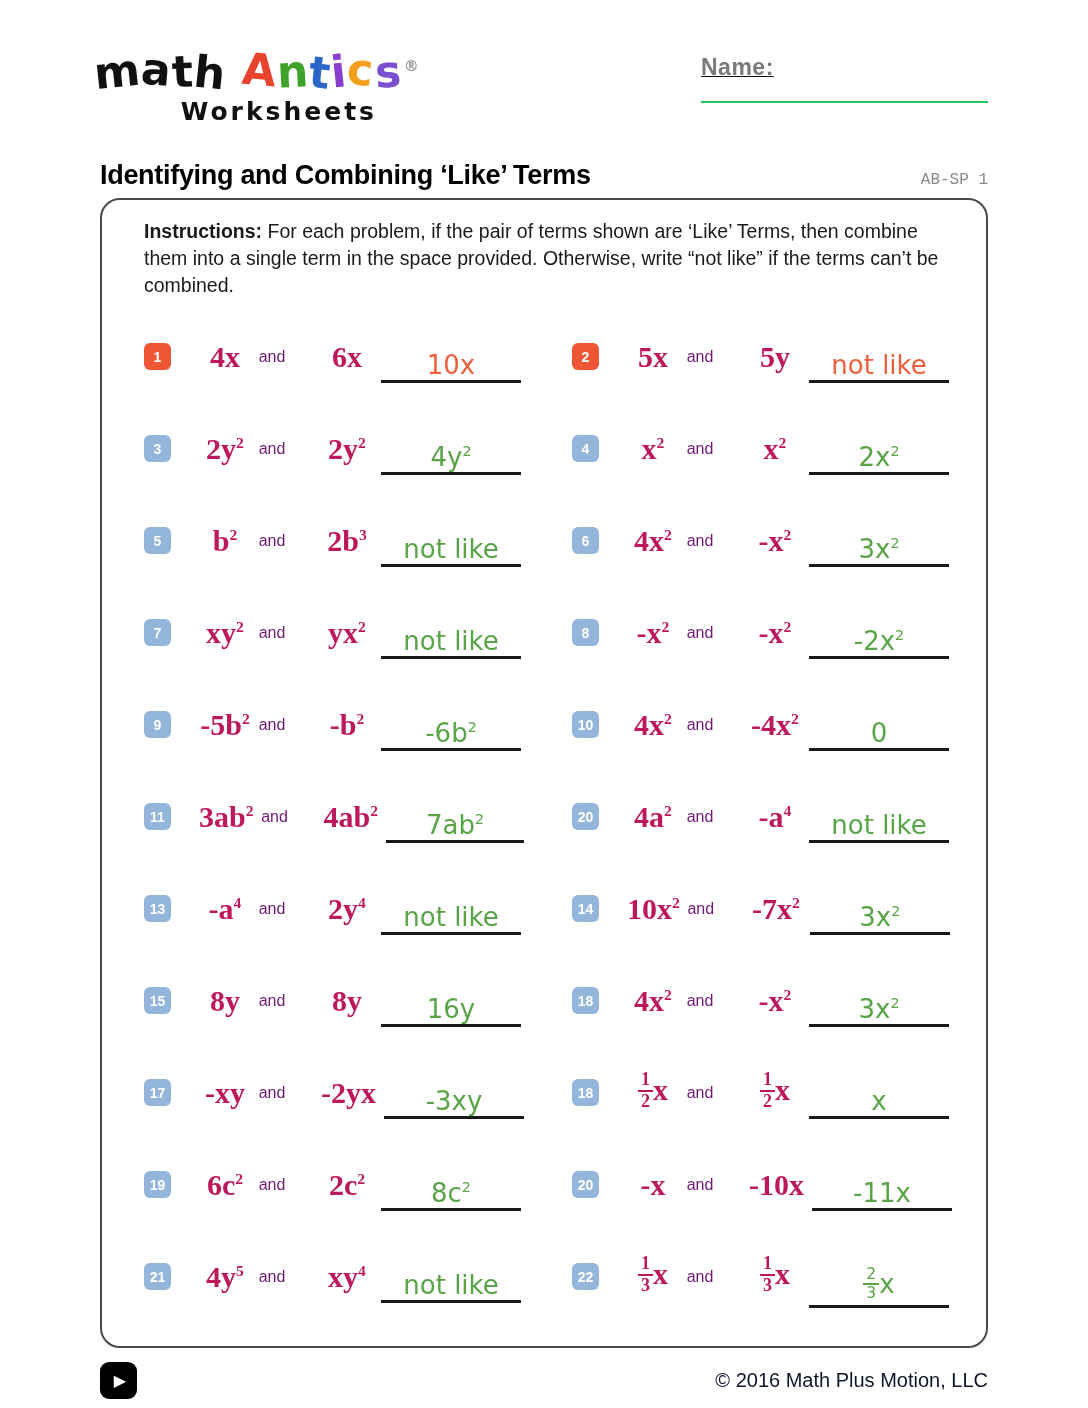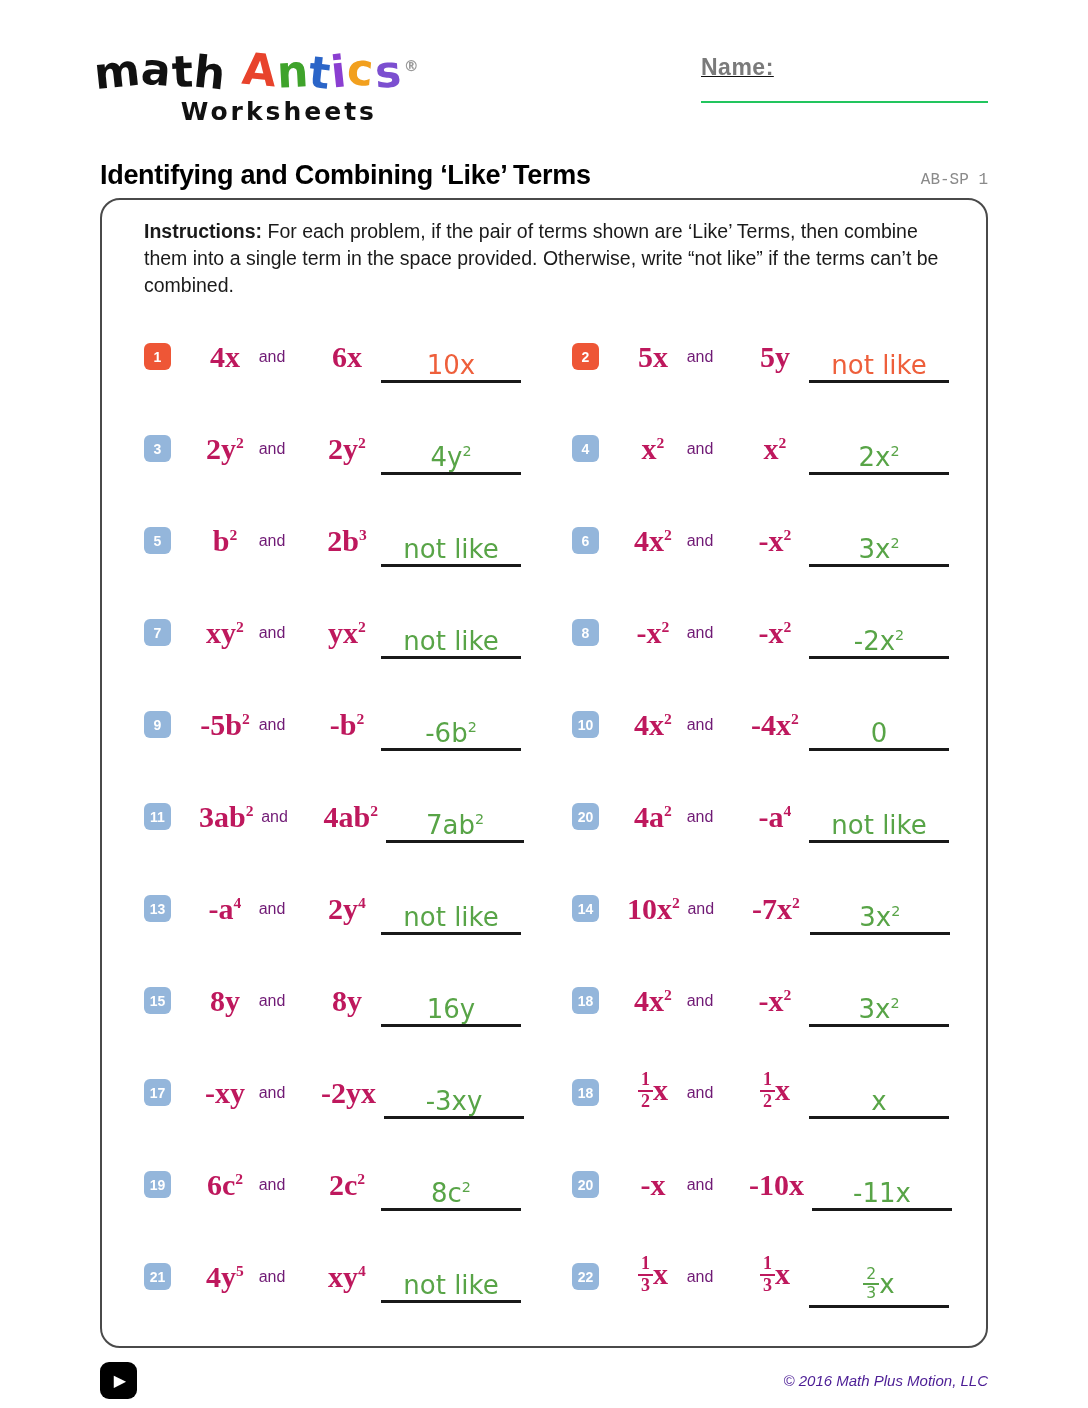--- a/index.html
+++ b/index.html
@@ -58,21 +58,21 @@
   .frac { display:inline-flex; flex-direction:column; vertical-align:middle; font-size:0.6em; line-height:1.1; text-align:center; position:relative; top:-0.1em; }
   .fnum { border-bottom:2px solid currentColor; padding:0 3px; }
   .fden { padding:0 3px; }
 
   
   .footer { display:flex; justify-content:space-between; align-items:center; margin-top:14px; }
   .footer-left { display:flex; align-items:center; gap:13px; }
   .play { width:37px; height:37px; background:#000; border-radius:9px; color:#fff;
           display:flex; align-items:center; justify-content:center; font-size:16px; padding-left:3px; }
   .footer-title { font-weight:700; font-size:21px; color:#000; letter-spacing:-0.2px; }
-  .copyright { font-style:italic; font-size:15px; color:#4c1d95; }
+  .copyright { font-size:20px; color:#0f172a; }
 </style>
 </head>
 <body>
 
 <div class="page">
 
   <div class="header">
     <div class="logo">
       <div class="logo-line1" id="logo-wordmark"><span class="ltr r1">m</span><span class="ltr r2">a</span><span class="ltr r3">t</span><span class="ltr r4">h</span><span class="ltr r2 word-antics" style="color: rgb(232, 67, 44);">A</span><span class="ltr r3" style="color: rgb(63, 163, 43);">n</span><span class="ltr r4" style="color: rgb(43, 101, 200);">t</span><span class="ltr r1" style="color: rgb(139, 63, 209);">i</span><span class="ltr r2" style="color: rgb(242, 160, 30);">c</span><span class="ltr r3" style="color: rgb(124, 79, 208);">s</span><span class="reg">®</span></div>
       <div class="logo-sub">Worksheets</div>

